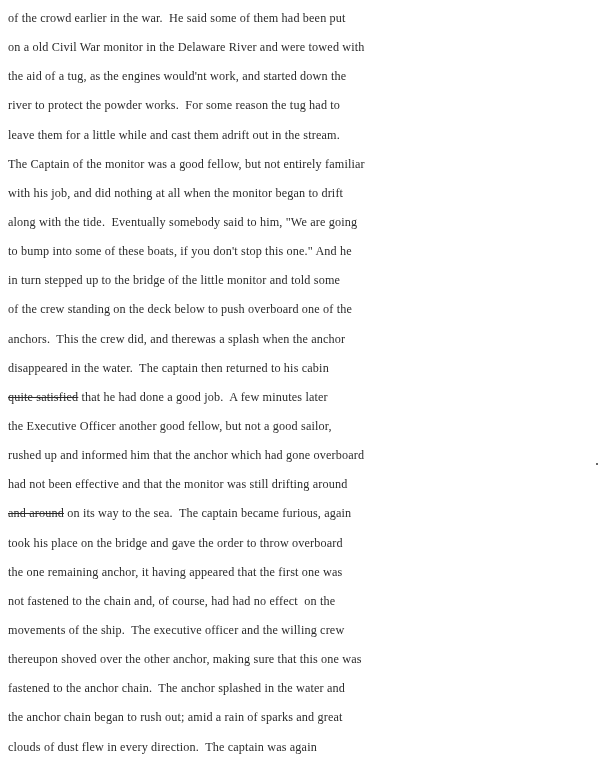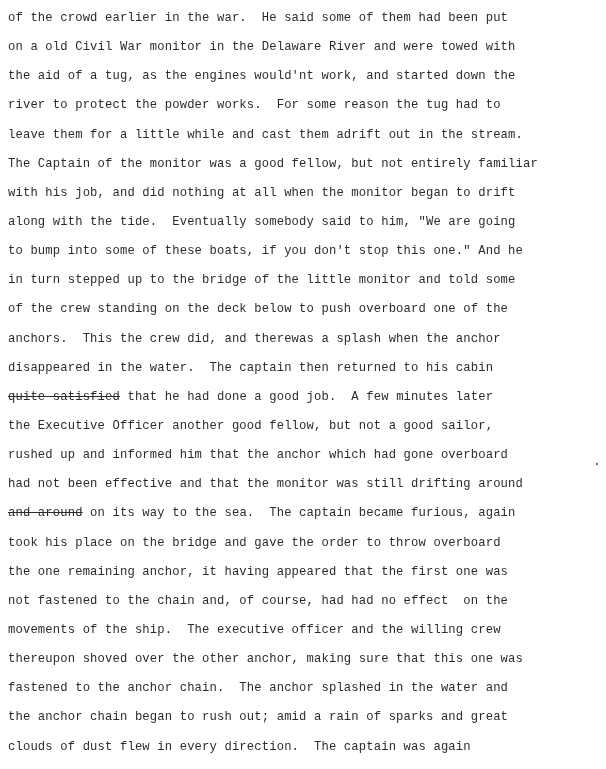--- a/index.html
+++ b/index.html
@@ -23,20 +23,21 @@
     font-size: 12.2px;
     line-height: 29.15px;
     color: #2b2b2b;
     letter-spacing: 0.15px;
     white-space: pre-wrap;
   }
   .line {
     display: block;
     height: 29.15px;
     white-space: pre;
+    font-family: Liberation Serif, serif;
   }
   .line.partial-strike .struck {
     text-decoration: line-through;
     text-decoration-thickness: 1px;
     margin-top: 13px;
   }
   .dot-mark {
     position: absolute;
     right: 8px;
     top: 463px;

